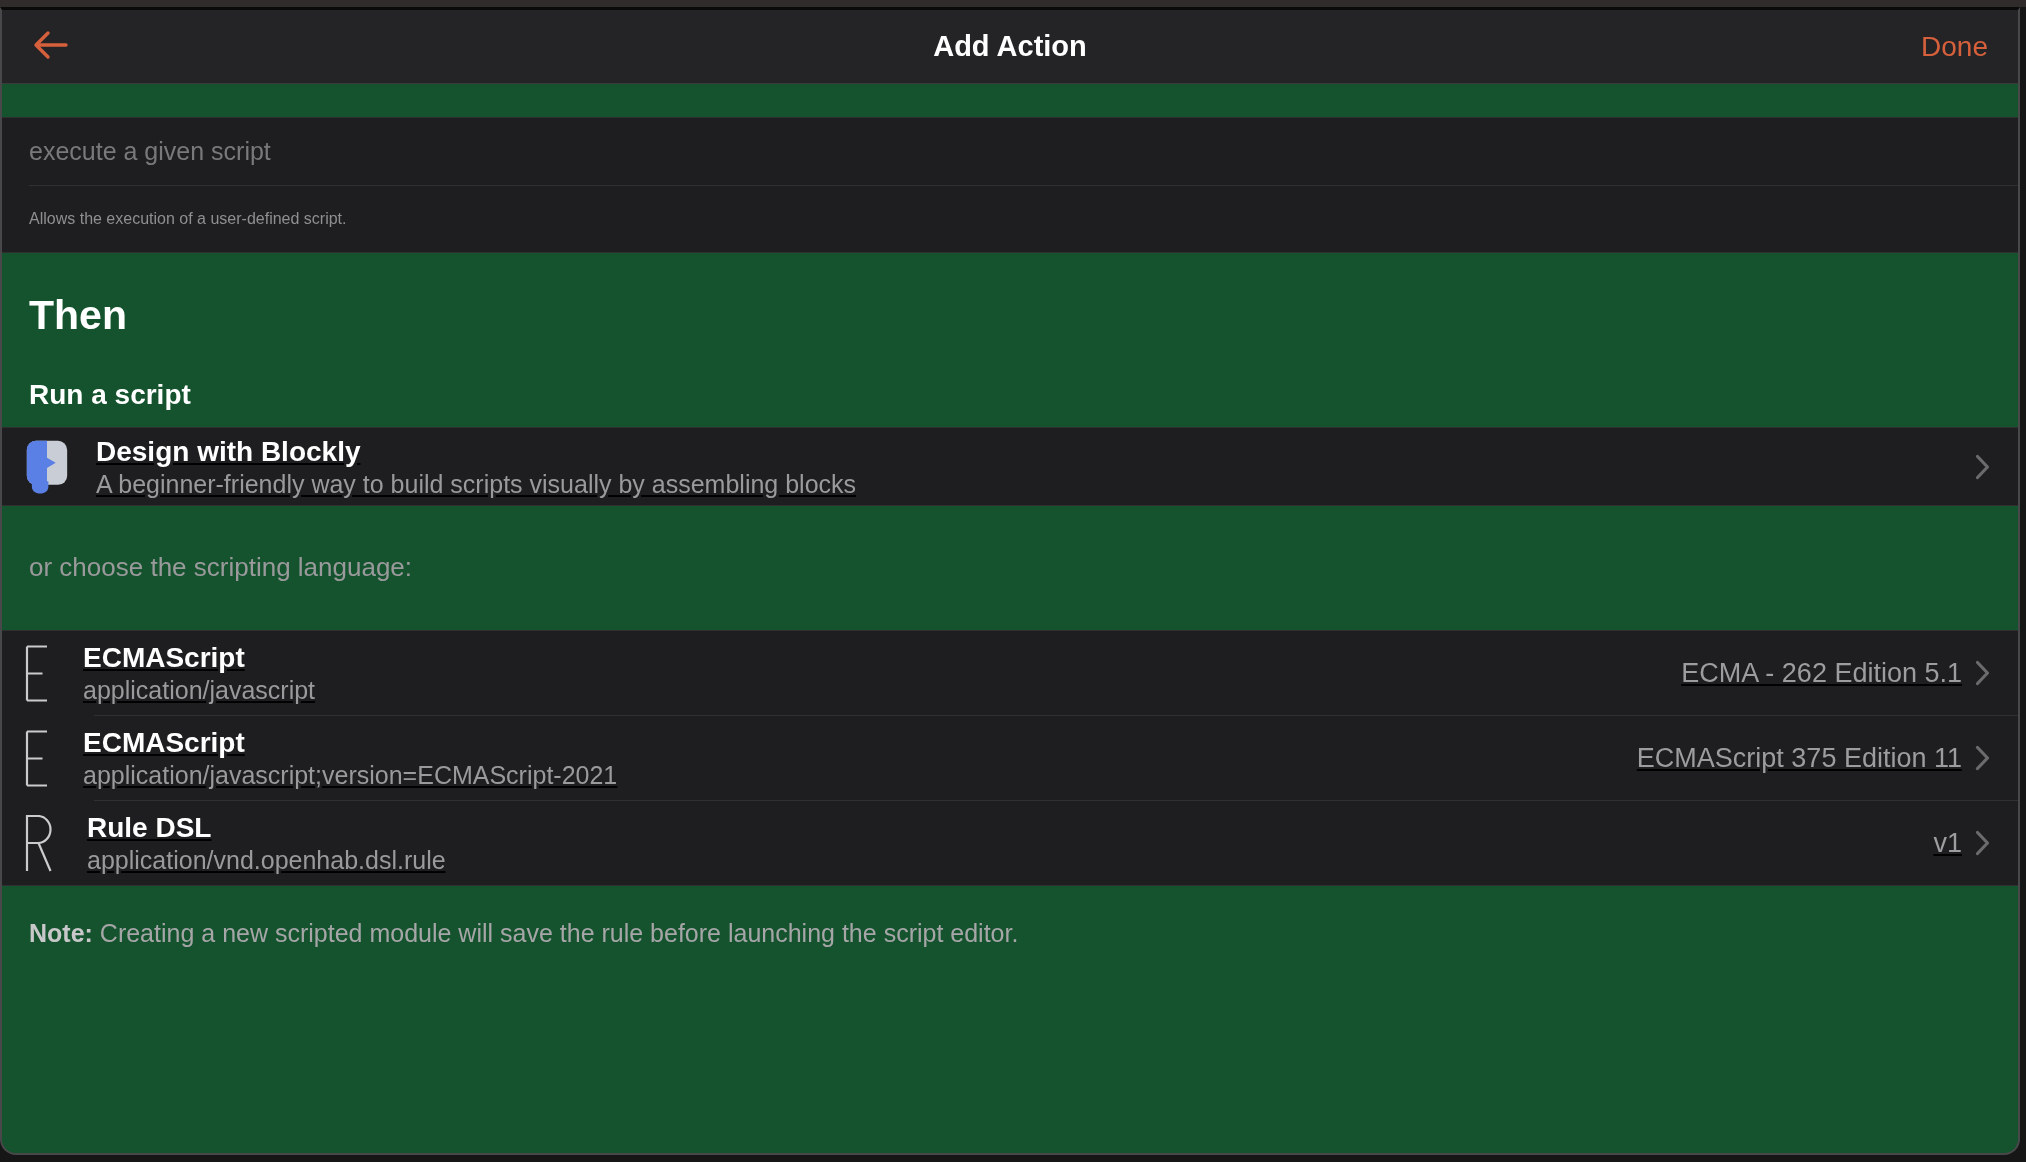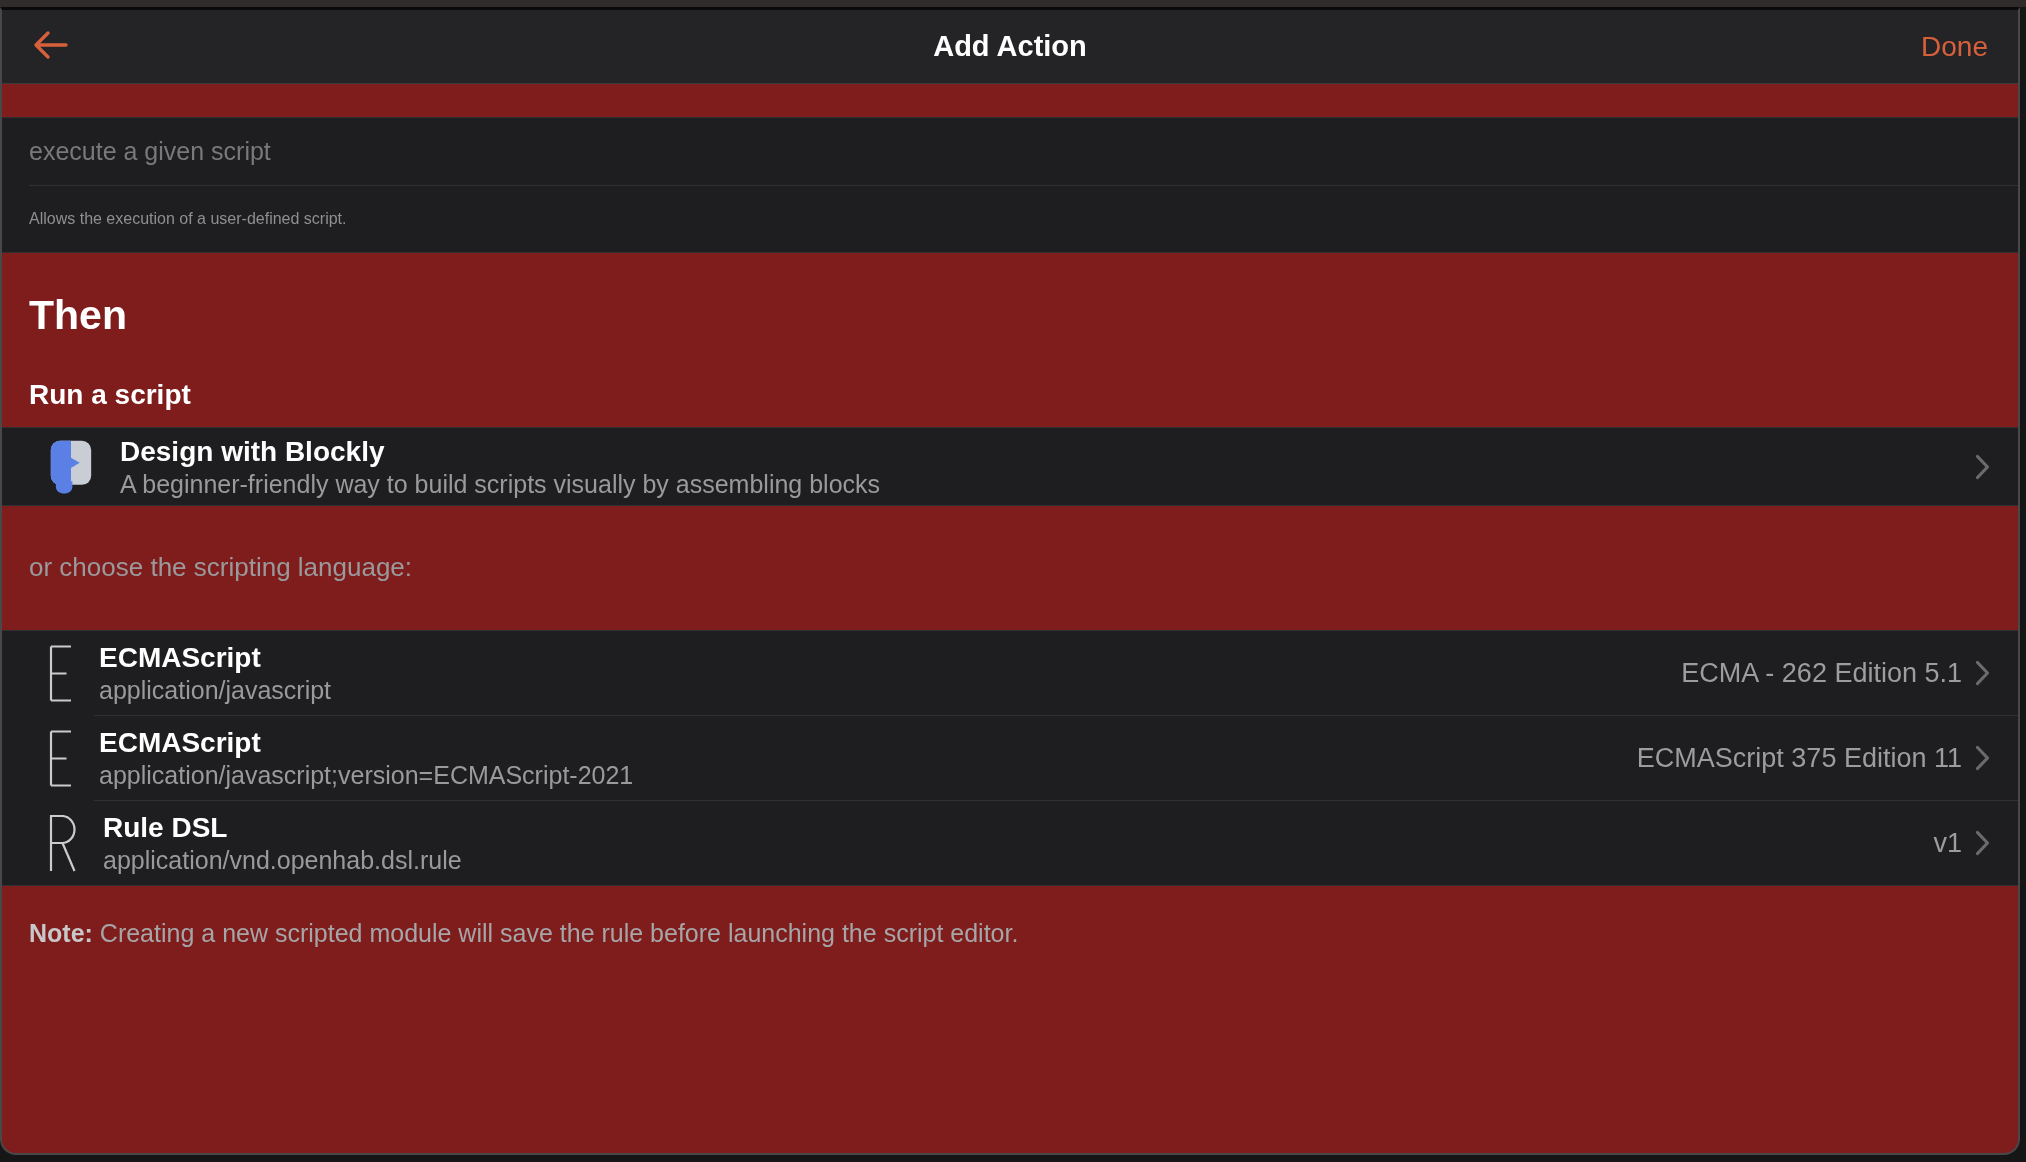--- a/index.html
+++ b/index.html
@@ -9,21 +9,21 @@
     font-family: "Liberation Sans", sans-serif;
     overflow: hidden;
     position: relative;
   }
   .backdrop-top {
     position: absolute; top: 0; left: 0; width: 2026px; height: 7px;
     background: #2f2c2b;
   }
   .popup {
     position: absolute; top: 7px; left: 0; width: 2020px; height: 1148px;
-    background: #7f1d1d;
+    background: #14532d;
     border: 2px solid #48484a;
     border-top: 3px solid #0a0a0a;
     border-radius: 0 0 16px 16px;
     overflow: hidden;
   }
   
   .navbar {
     position: relative; height: 74px;
     background: #242427;
     border-bottom: 1px solid #3a3a3c;
@@ -47,23 +47,23 @@
   .hairline.indent-27 { margin-left: 27px; }
   .hairline.indent-92 { margin-left: 92px; }
   .row { display: flex; align-items: center; }
   .row-input { height: 67px; padding: 0 27px; font-size: 25px; color: #79797b; }
   .row-desc  { height: 66px; padding: 0 27px; font-size: 16px; color: #8f8f91; }
   
   .section-head { padding: 0 27px; }
   .h-then { margin-top: 38px; font-size: 41px; line-height: 48px; font-weight: 700; color: #ffffff; }
   .h-run  { margin-top: 39px; margin-bottom: 15px; font-size: 28px; line-height: 34px; font-weight: 700; color: #ffffff; }
   
-  .media-row { display: flex; align-items: center; padding-left: 47px; cursor: pointer; }
+  .media-row { display: flex; align-items: center; padding-left: 23px; cursor: pointer; text-decoration: underline; }
   .media-row.h77 { height: 77px; }
-  .media-row.h84 { height: 84px; }
+  .media-row.h84 { height: 84px; gap: 8px; }
   .icon-slot { display: flex; align-items: center; margin-right: 27px; flex: none; }
   .media-text { display: flex; flex-direction: column; }
   .media-title { font-size: 28px; line-height: 34px; font-weight: 700; color: #ffffff; }
   .media-sub   { font-size: 25px; line-height: 30px; color: #9a9a9c; }
   .media-after {
     margin-left: auto; display: flex; align-items: center;
     padding-right: 28px; gap: 13px;
     font-size: 27px; color: #9d9da0; white-space: nowrap;
   }
   .chevron { flex: none; display: flex; align-items: center; }

